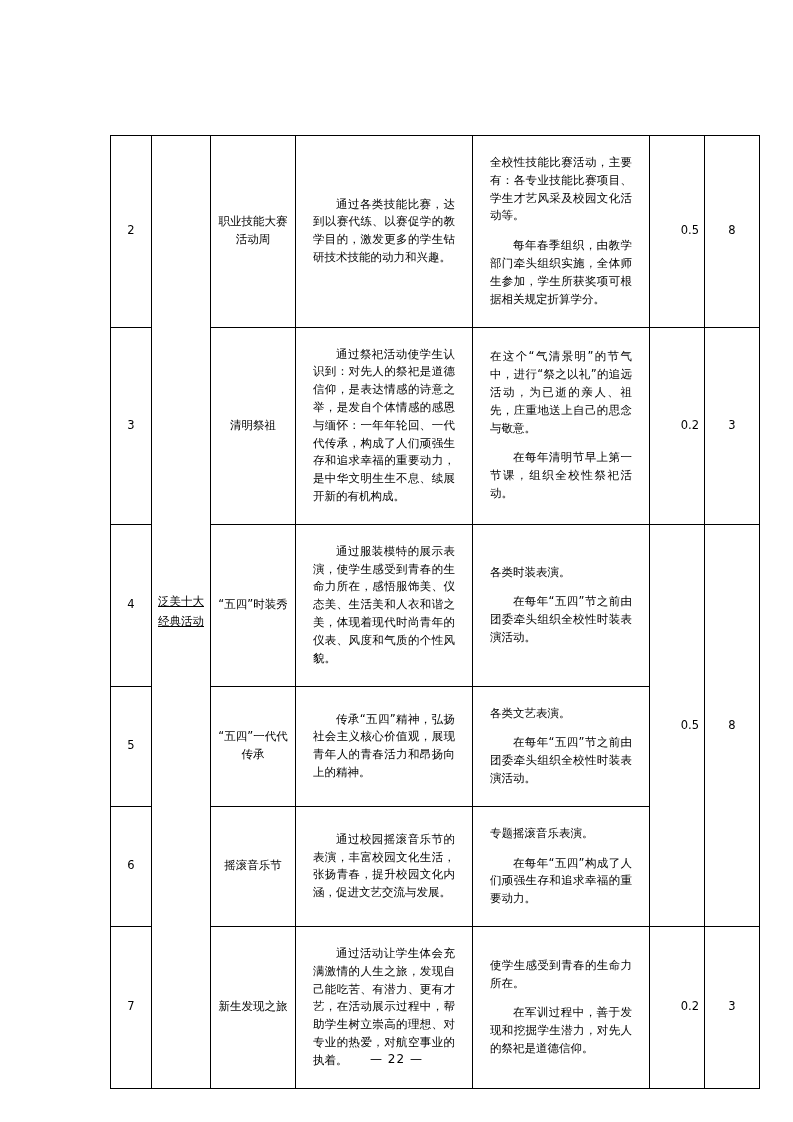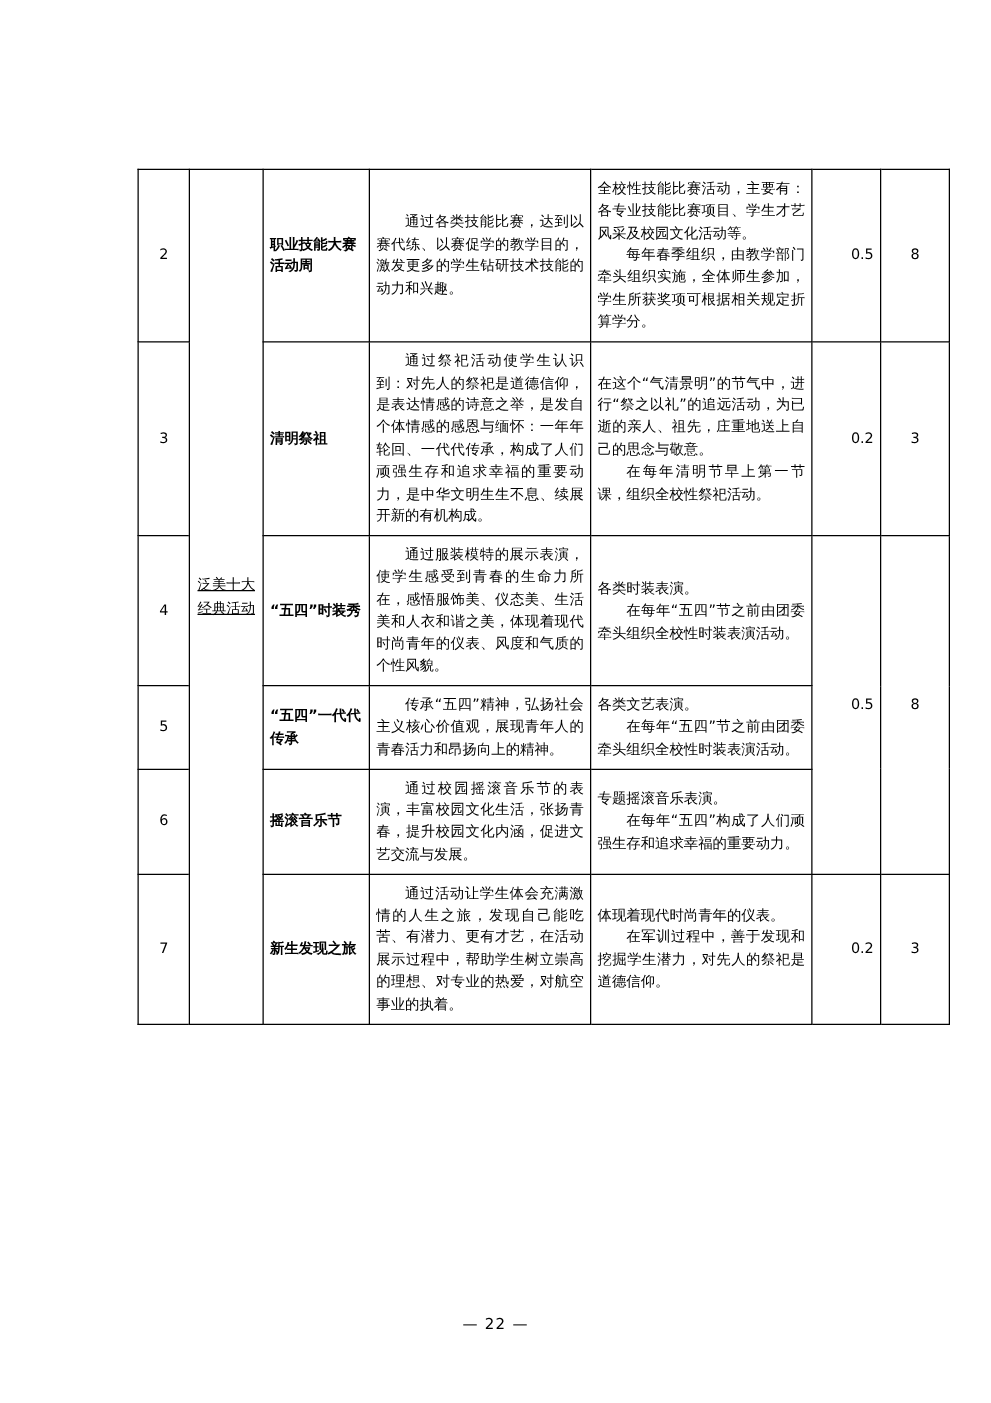--- a/index.html
+++ b/index.html
@@ -32,28 +32,28 @@
   .doc-table td {
     border: 1px solid #000000;
     vertical-align: middle;
     padding: 6px 5px;
     font-size: 11.5px;
     line-height: 1.55;
     font-family: "DejaVu Sans", sans-serif;
   }
   .col-no    { width: 30px;  text-align: center; }
   .col-group { width: 48px;  text-align: center; }
-  .col-name  { width: 74px;  font-weight: bold; }
+  .col-name  { width: 74px;  text-align: center; font-weight: normal; }
   .col-desc  { width: 166px; text-align: justify; text-justify: inter-ideograph; }
   .col-impl  { width: 166px; text-align: justify; text-justify: inter-ideograph; }
   .col-a     { width: 44px;  text-align: right; }
   .col-b     { width: 44px;  text-align: center; }
 
   .desc p, .impl p {
-    margin: 0;
+    margin: 12px;
   }
   .desc p.ind, .impl p.ind {
     text-indent: 2em;
   }
   .group-label {
     writing-mode: horizontal-tb;
     letter-spacing: 0px;
     line-height: 1.7;
     font-size: 11.5px;
     text-decoration: underline;
@@ -150,21 +150,21 @@
         </td>
       </tr>
 
       <tr>
         <td class="col-no">7</td>
         <td class="col-name name-cell">新生发现之旅</td>
         <td class="col-desc desc">
           <p class="ind">通过活动让学生体会充满激情的人生之旅，发现自己能吃苦、有潜力、更有才艺，在活动展示过程中，帮助学生树立崇高的理想、对专业的热爱，对航空事业的执着。</p>
         </td>
         <td class="col-impl impl">
-          <p>体现着现代时尚青年的仪表。</p>
+          <p>使学生感受到青春的生命力所在。</p>
           <p class="ind">在军训过程中，善于发现和挖掘学生潜力，对先人的祭祀是道德信仰。</p>
         </td>
         <td class="col-a">0.2</td>
         <td class="col-b">3</td>
       </tr>
     </tbody>
   </table>
 
   <div class="footer">—  22  —</div>
 </div>

